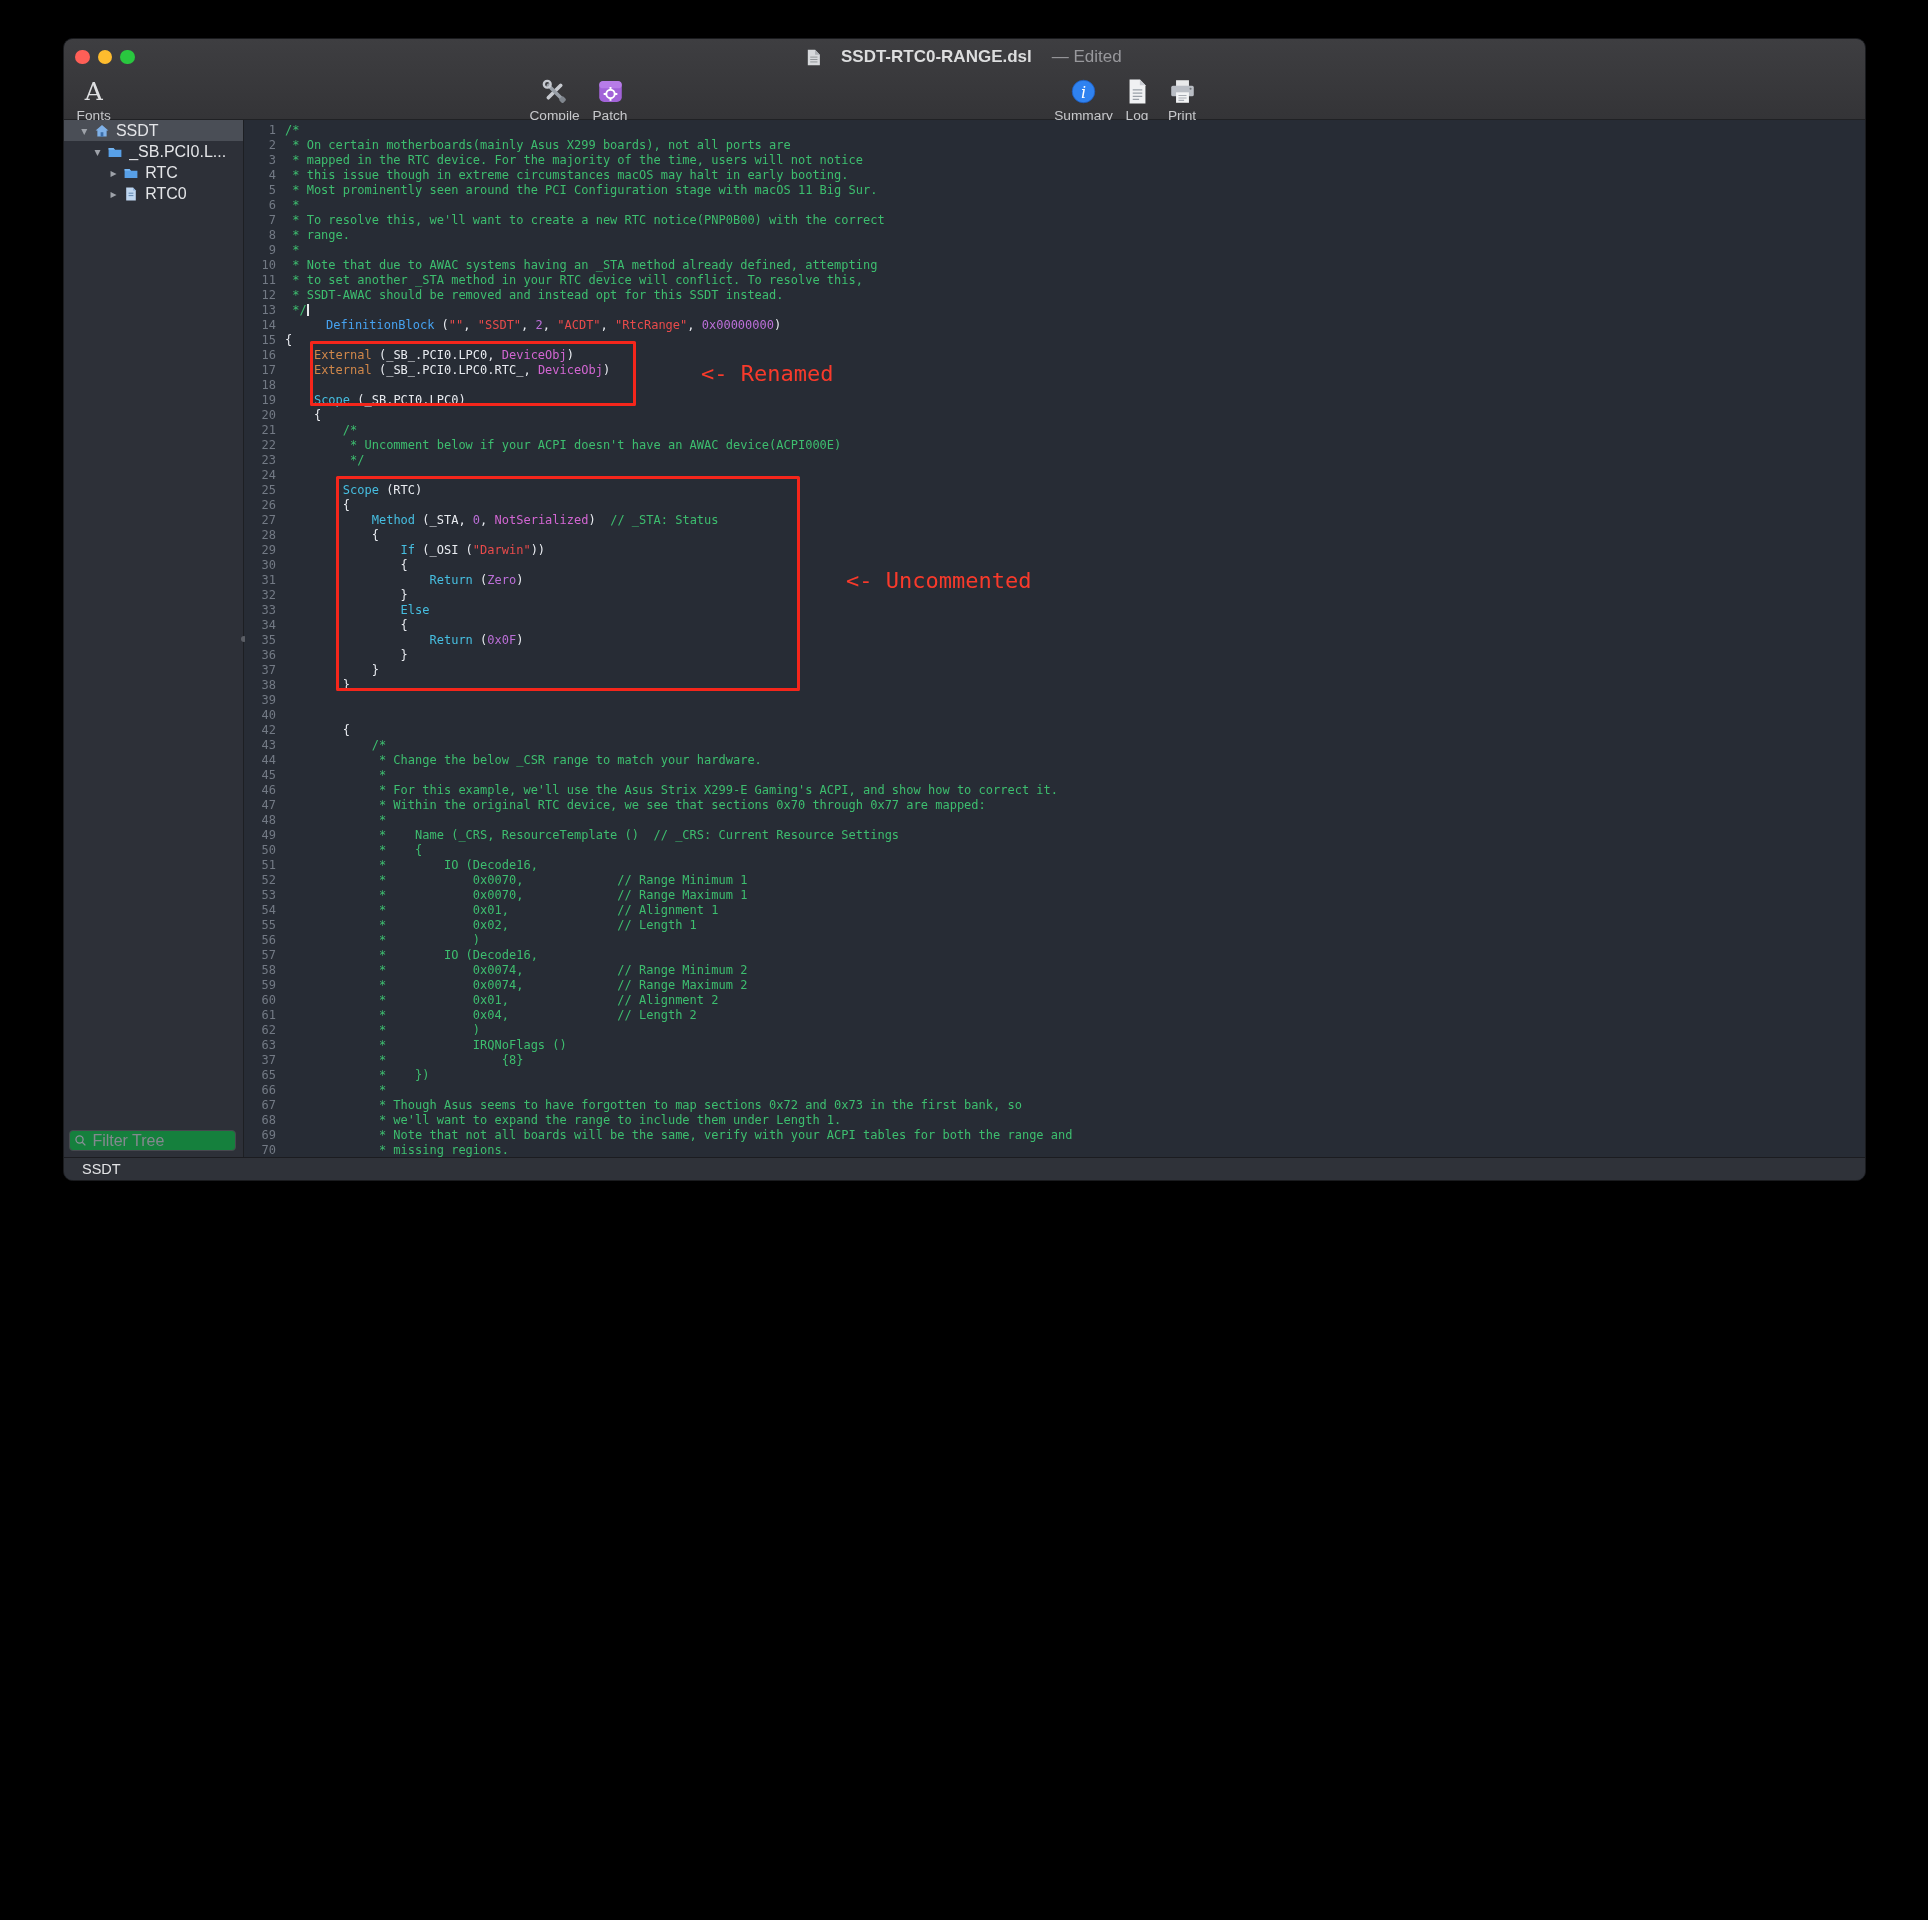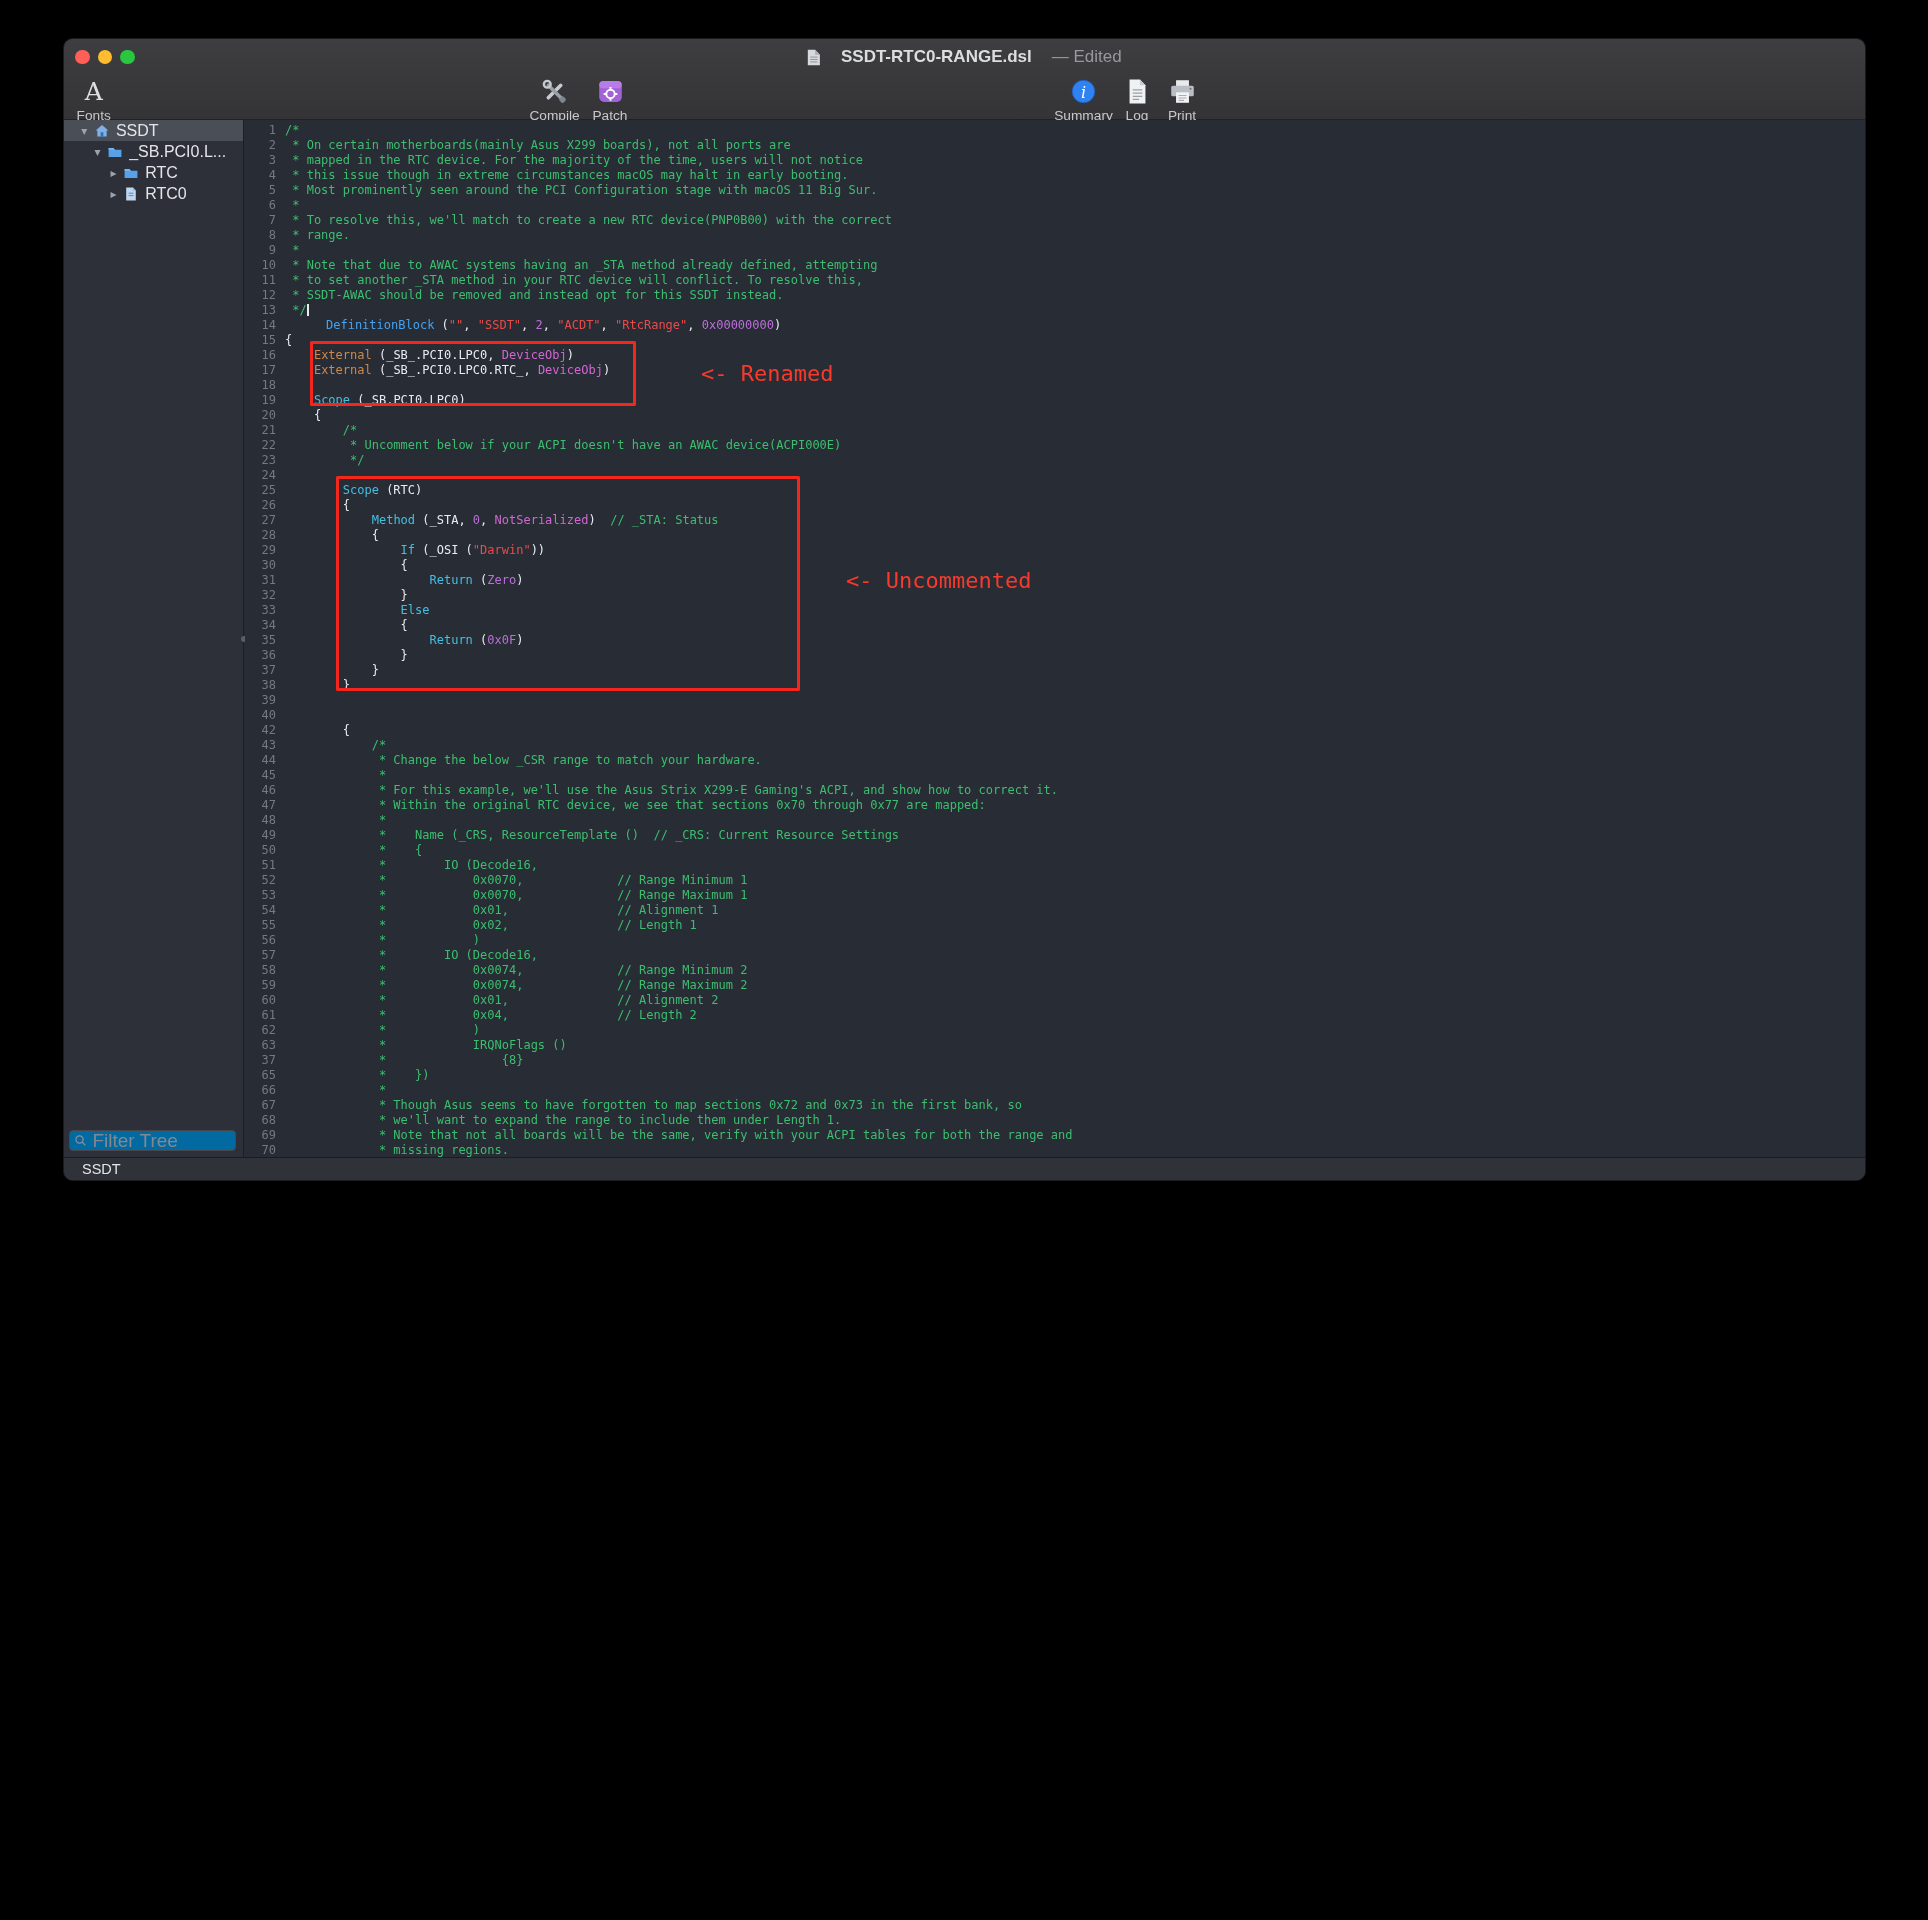--- a/index.html
+++ b/index.html
@@ -34,22 +34,22 @@
   
   .sidebar { position:absolute; left:0; top:81px; width:180px; bottom:23.4px;
              background:#2D3038; border-right:0.8px solid #1d1f23; }
   .tree-row { height:21px; display:flex; align-items:center; font-size:16px; color:#E4E5E8; white-space:nowrap; }
   .tree-row.selected { background:#4A4E56; }
   .chev { width:13px; color:#9EA2A9; font-size:12px; display:inline-block; text-align:center; }
   .tree-icon { width:18px; height:16px; margin:0 4.8px 0 2.4px; flex:0 0 auto; }
   .ind0 { padding-left:13.7px; } .ind1 { padding-left:27px; } .ind2 { padding-left:43px; }
 
   .filter-wrap { position:absolute; left:4.8px; right:7.3px; bottom:5.6px; height:21px; }
-  .filter-input { width:100%; height:100%; background:#0369a1; border:0.8px solid #46484E; border-radius:4px;
-                  color:#C7C9CD; font-size:19px; padding:0 4.8px 0 22.6px; outline:none; }
+  .filter-input { width:100%; height:100%; background:#15803d; border:0.8px solid #46484E; border-radius:4px;
+                  color:#C7C9CD; font-size:16px; padding:0 4.8px 0 22.6px; outline:none; }
   .filter-input::placeholder { color:#84888F; }
   .filter-mag { position:absolute; left:5.6px; top:4px; width:13px; height:13px; }
 
   .splitter-dot { position:absolute; left:177px; top:597px; width:6.4px; height:6.4px; border-radius:50%; background:#5B5E65; }
 
   
   .statusbar { position:absolute; left:0; right:0; bottom:0; height:23.4px; background:#2F3239;
                border-top:0.8px solid #1b1c20; display:flex; align-items:center;
                padding-left:18px; color:#E3E4E6; font-size:14.5px; }
 
@@ -235,21 +235,21 @@
   <div class="splitter-dot"></div>
 
   <div class="editor">
     <div>
         <div class="code-line"><span class="ln">1</span><span class="code"><span class="t-cm">/*</span></span></div>
         <div class="code-line"><span class="ln">2</span><span class="code"><span class="t-cm"> * On certain motherboards(mainly Asus X299 boards), not all ports are</span></span></div>
         <div class="code-line"><span class="ln">3</span><span class="code"><span class="t-cm"> * mapped in the RTC device. For the majority of the time, users will not notice</span></span></div>
         <div class="code-line"><span class="ln">4</span><span class="code"><span class="t-cm"> * this issue though in extreme circumstances macOS may halt in early booting.</span></span></div>
         <div class="code-line"><span class="ln">5</span><span class="code"><span class="t-cm"> * Most prominently seen around the PCI Configuration stage with macOS 11 Big Sur.</span></span></div>
         <div class="code-line"><span class="ln">6</span><span class="code"><span class="t-cm"> *</span></span></div>
-        <div class="code-line"><span class="ln">7</span><span class="code"><span class="t-cm"> * To resolve this, we'll match to create a new RTC device(PNP0B00) with the correct</span></span></div>
+        <div class="code-line"><span class="ln">7</span><span class="code"><span class="t-cm"> * To resolve this, we'll want to create a new RTC notice(PNP0B00) with the correct</span></span></div>
         <div class="code-line"><span class="ln">8</span><span class="code"><span class="t-cm"> * range.</span></span></div>
         <div class="code-line"><span class="ln">9</span><span class="code"><span class="t-cm"> *</span></span></div>
         <div class="code-line"><span class="ln">10</span><span class="code"><span class="t-cm"> * Note that due to AWAC systems having an _STA method already defined, attempting</span></span></div>
         <div class="code-line"><span class="ln">11</span><span class="code"><span class="t-cm"> * to set another _STA method in your RTC device will conflict. To resolve this,</span></span></div>
         <div class="code-line"><span class="ln">12</span><span class="code"><span class="t-cm"> * SSDT-AWAC should be removed and instead opt for this SSDT instead.</span></span></div>
         <div class="code-line"><span class="ln">13</span><span class="code"><span class="t-cm"> */</span><span class="t-cr"></span></span></div>
         <div class="code-line"><span class="ln">14</span><span class="code"><span class="t-kwb">DefinitionBlock</span><span class="t-pl"> (</span><span class="t-str">""</span><span class="t-pl">, </span><span class="t-str">"SSDT"</span><span class="t-pl">, </span><span class="t-num">2</span><span class="t-pl">, </span><span class="t-str">"ACDT"</span><span class="t-pl">, </span><span class="t-str">"RtcRange"</span><span class="t-pl">, </span><span class="t-num">0x00000000</span><span class="t-pl">)</span></span></div>
         <div class="code-line"><span class="ln">15</span><span class="code"><span class="t-pl">{</span></span></div>
         <div class="code-line"><span class="ln">16</span><span class="code"><span class="t-pl">    </span><span class="t-ext">External</span><span class="t-pl"> (_SB_.PCI0.LPC0, </span><span class="t-obj">DeviceObj</span><span class="t-pl">)</span></span></div>
         <div class="code-line"><span class="ln">17</span><span class="code"><span class="t-pl">    </span><span class="t-ext">External</span><span class="t-pl"> (_SB_.PCI0.LPC0.RTC_, </span><span class="t-obj">DeviceObj</span><span class="t-pl">)</span></span></div>

